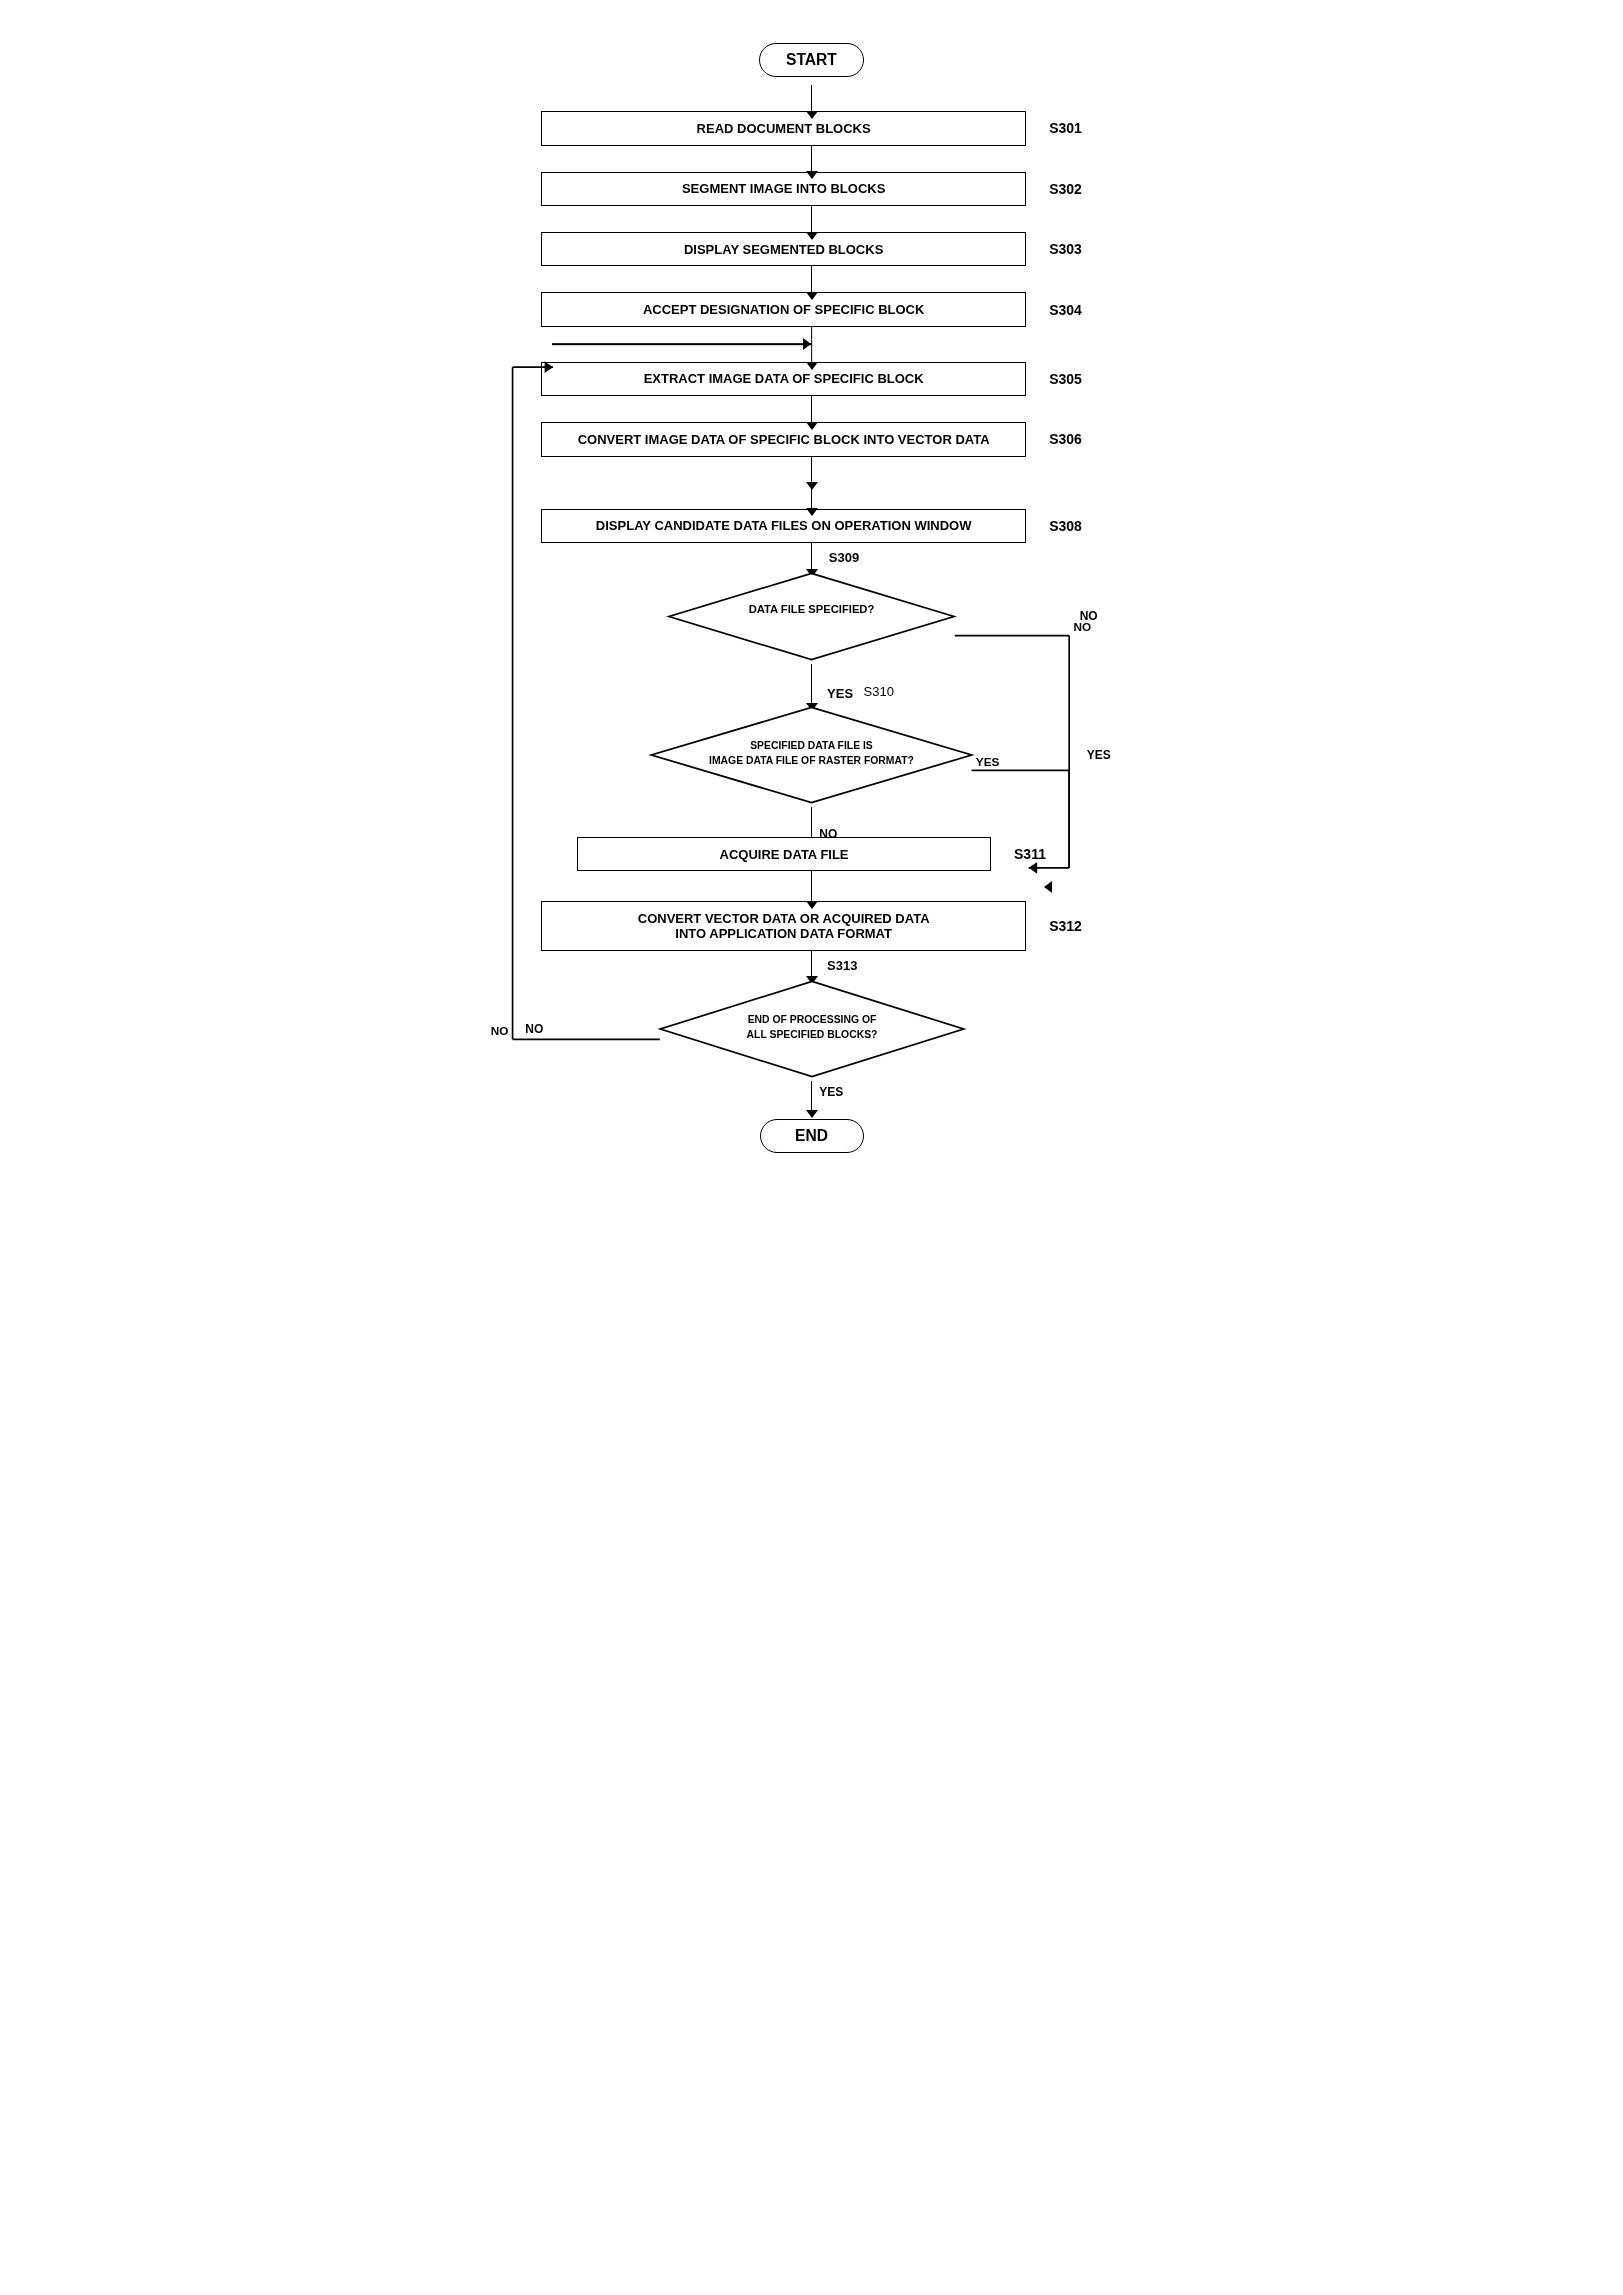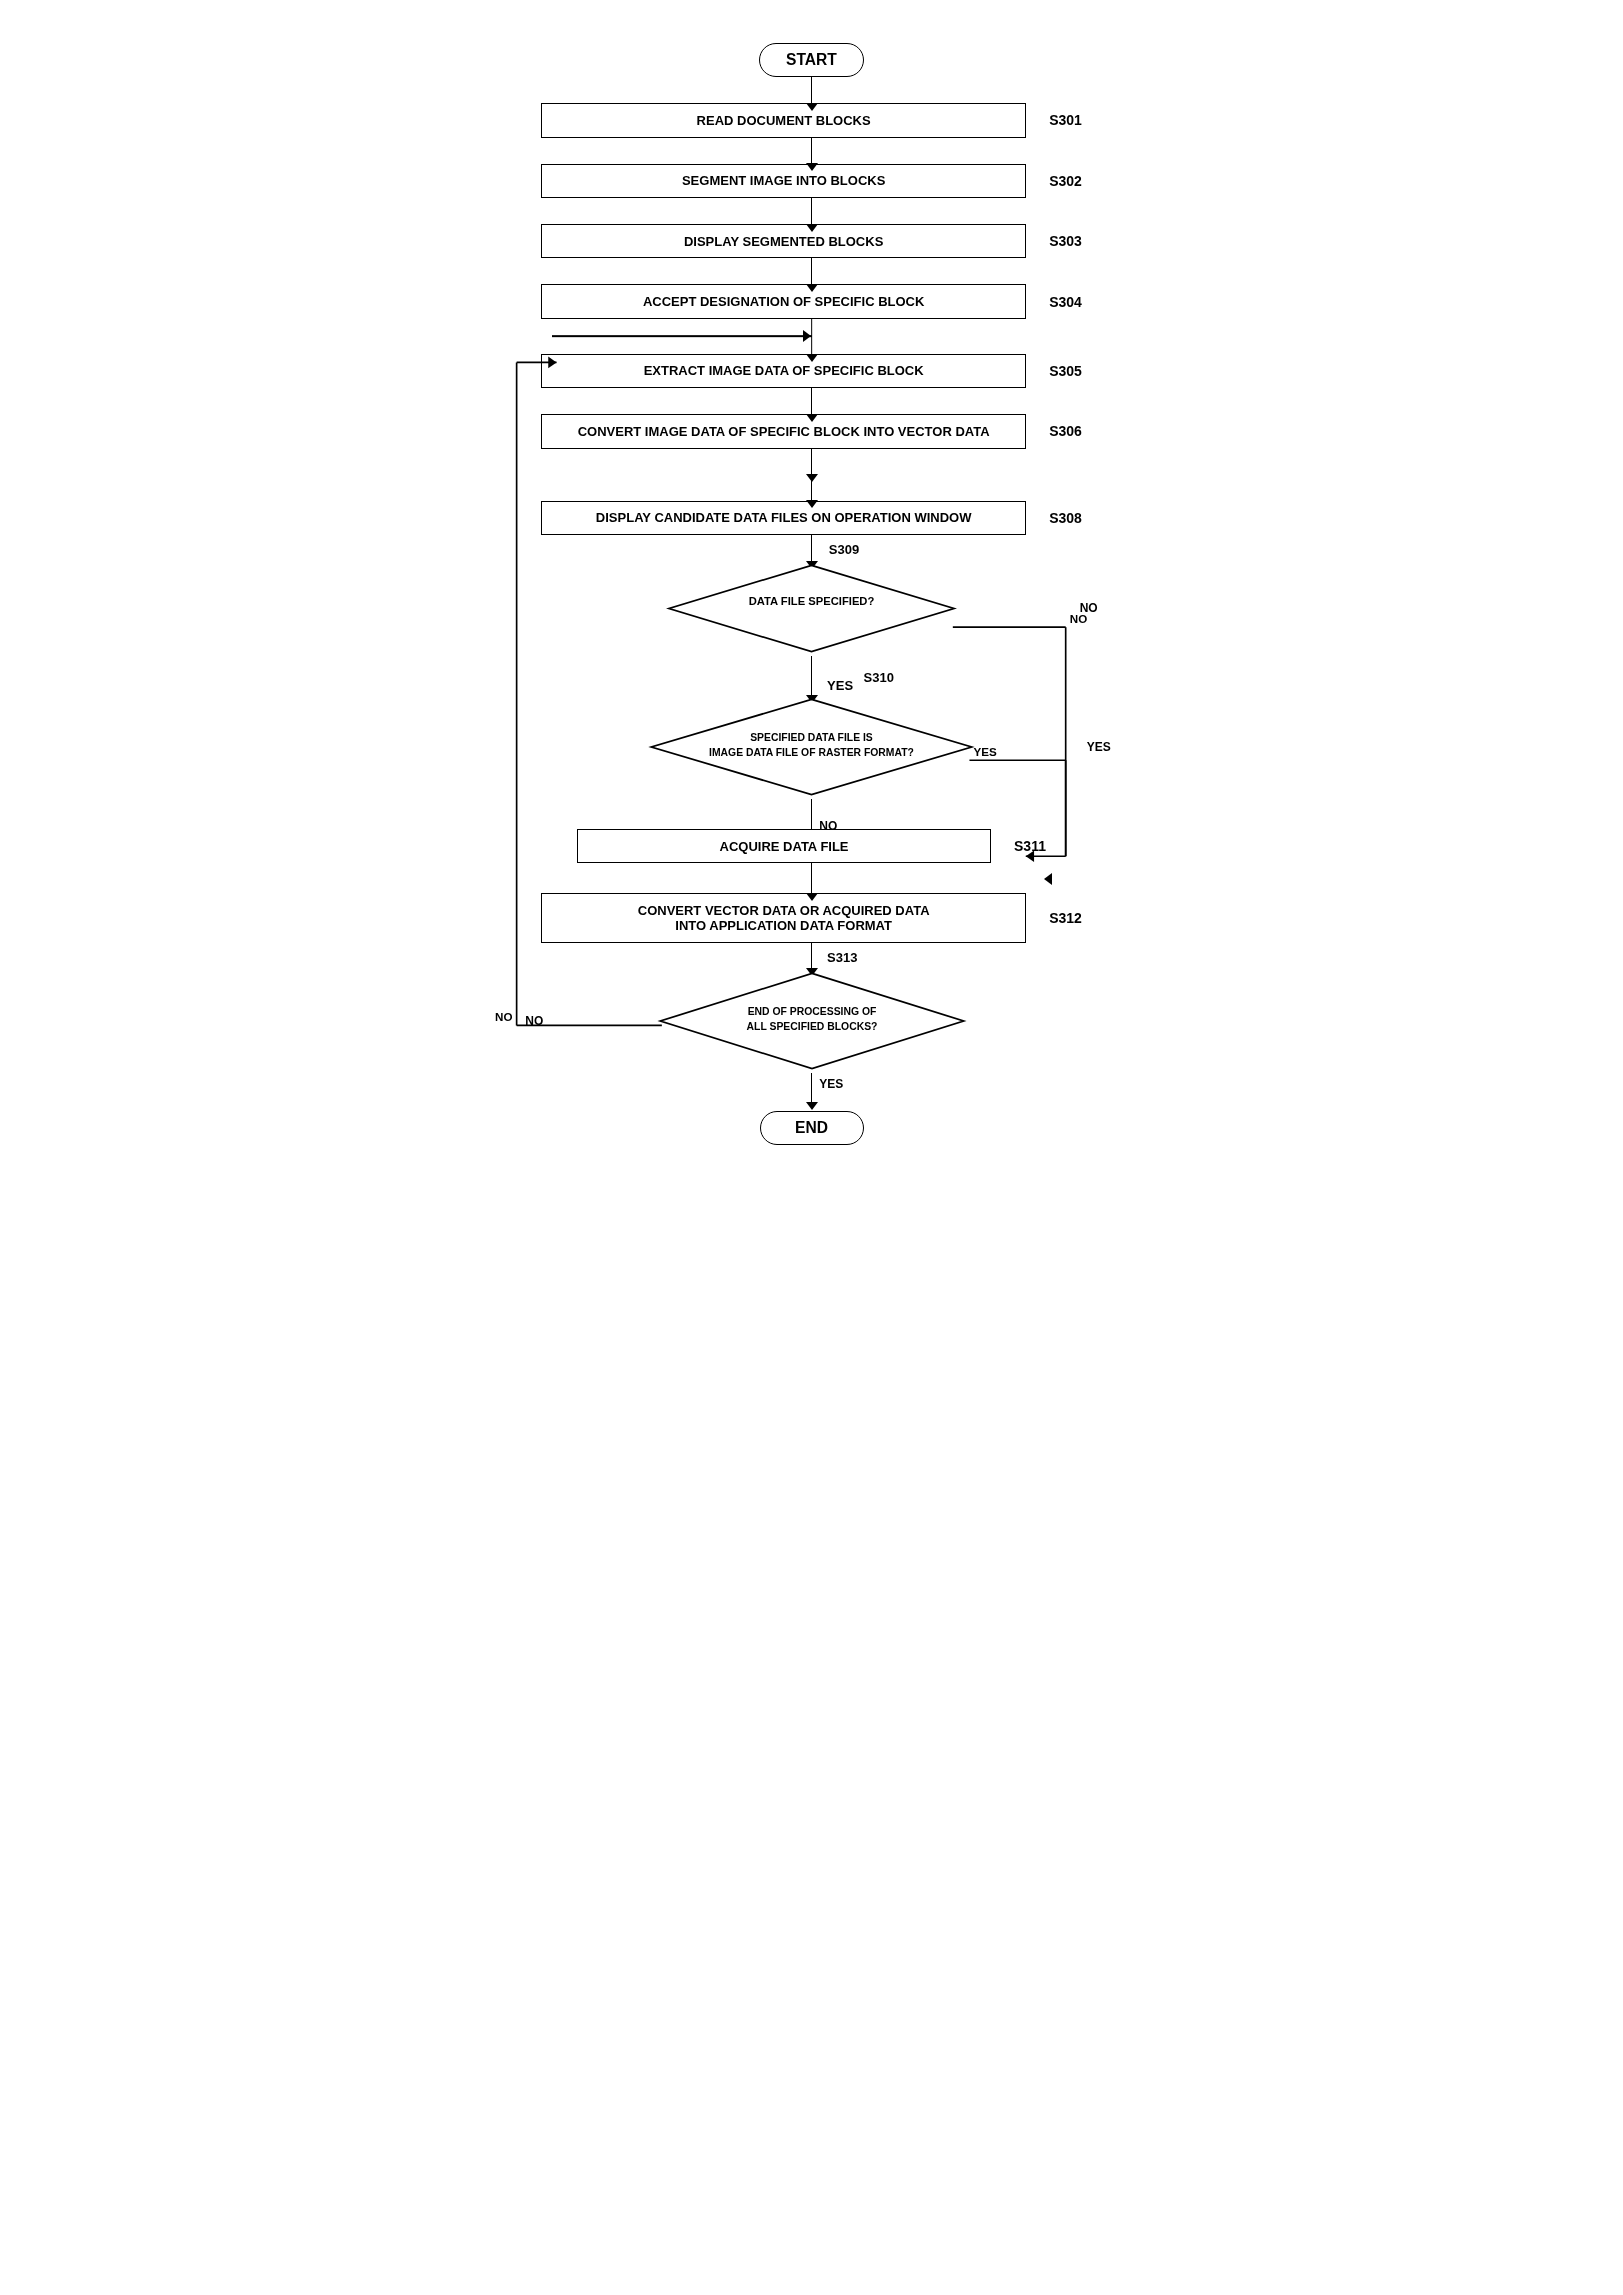--- a/index.html
+++ b/index.html
@@ -15,21 +15,21 @@
     .flowchart {
       position: relative;
       width: 607px;
       padding: 17.3px 0 35px 0;
     }
     .flow-row {
       display: flex;
       align-items: center;
       justify-content: center;
       position: relative;
-      margin: 0 auto;
+      margin: 8px auto;
     }
     
     .terminal {
       border: 1.7px solid #000;
       border-radius: 26px;
       padding: 7px 26px;
       font-size: 15.6px;
       font-weight: bold;
       text-align: center;
       background: #fff;
@@ -179,21 +179,21 @@
         <span style="font-size:12px;font-weight:bold;">NO</span>
       </div>
 
     </div>
 
     <div style="position:relative;width:607px;height:39px;display:flex;align-items:flex-start;justify-content:center;">
       <div style="position:relative;width:1.7px;height:39px;background:#000;margin-top:0;">
         <div style="position:absolute;bottom:-7.8px;left:50%;transform:translateX(-50%);border-left:6px solid transparent;border-right:6px solid transparent;border-top:8.7px solid #000;"></div>
       </div>
       <div style="position:absolute;bottom:1.7px;left:calc(50% + 15.6px);font-size:13px;font-weight:bold;">YES</div>
-      <div style="position:absolute;bottom:10px;left:calc(50% + 52px);font-size:13px;font-weight:bold;">S310</div>
+      <div style="position:absolute;bottom:4px;left:calc(50% + 52px);font-size:13px;font-weight:normal;">S310</div>
     </div>
 
     <div style="position:relative;width:607px;display:flex;align-items:flex-end;justify-content:center;">
       <svg width="329" height="104" viewBox="0 0 380 120">
         <polygon points="190,5 375,60 190,115 5,60" fill="white" stroke="black" stroke-width="2"></polygon>
         <text x="190" y="53" text-anchor="middle" font-size="12" font-weight="bold" font-family="Arial">SPECIFIED DATA FILE IS</text>
         <text x="190" y="70" text-anchor="middle" font-size="12" font-weight="bold" font-family="Arial">IMAGE DATA FILE OF RASTER FORMAT?</text>
       </svg>
 
       <div style="position:absolute;right:4.3px;top:50%;transform:translateY(-50%);font-size:12px;font-weight:bold;">YES</div>

